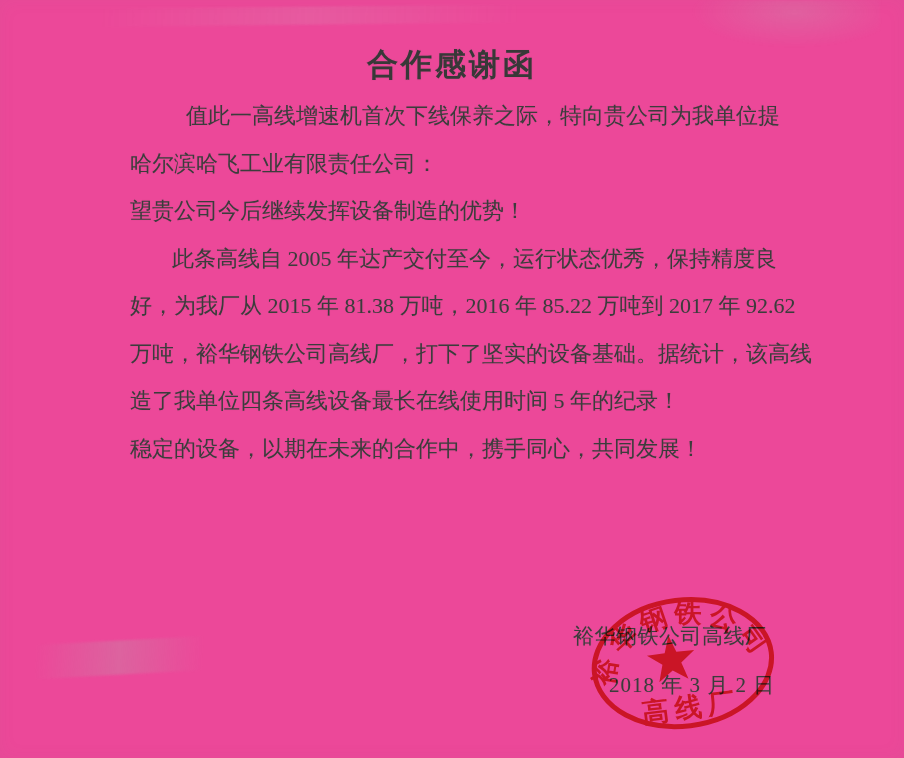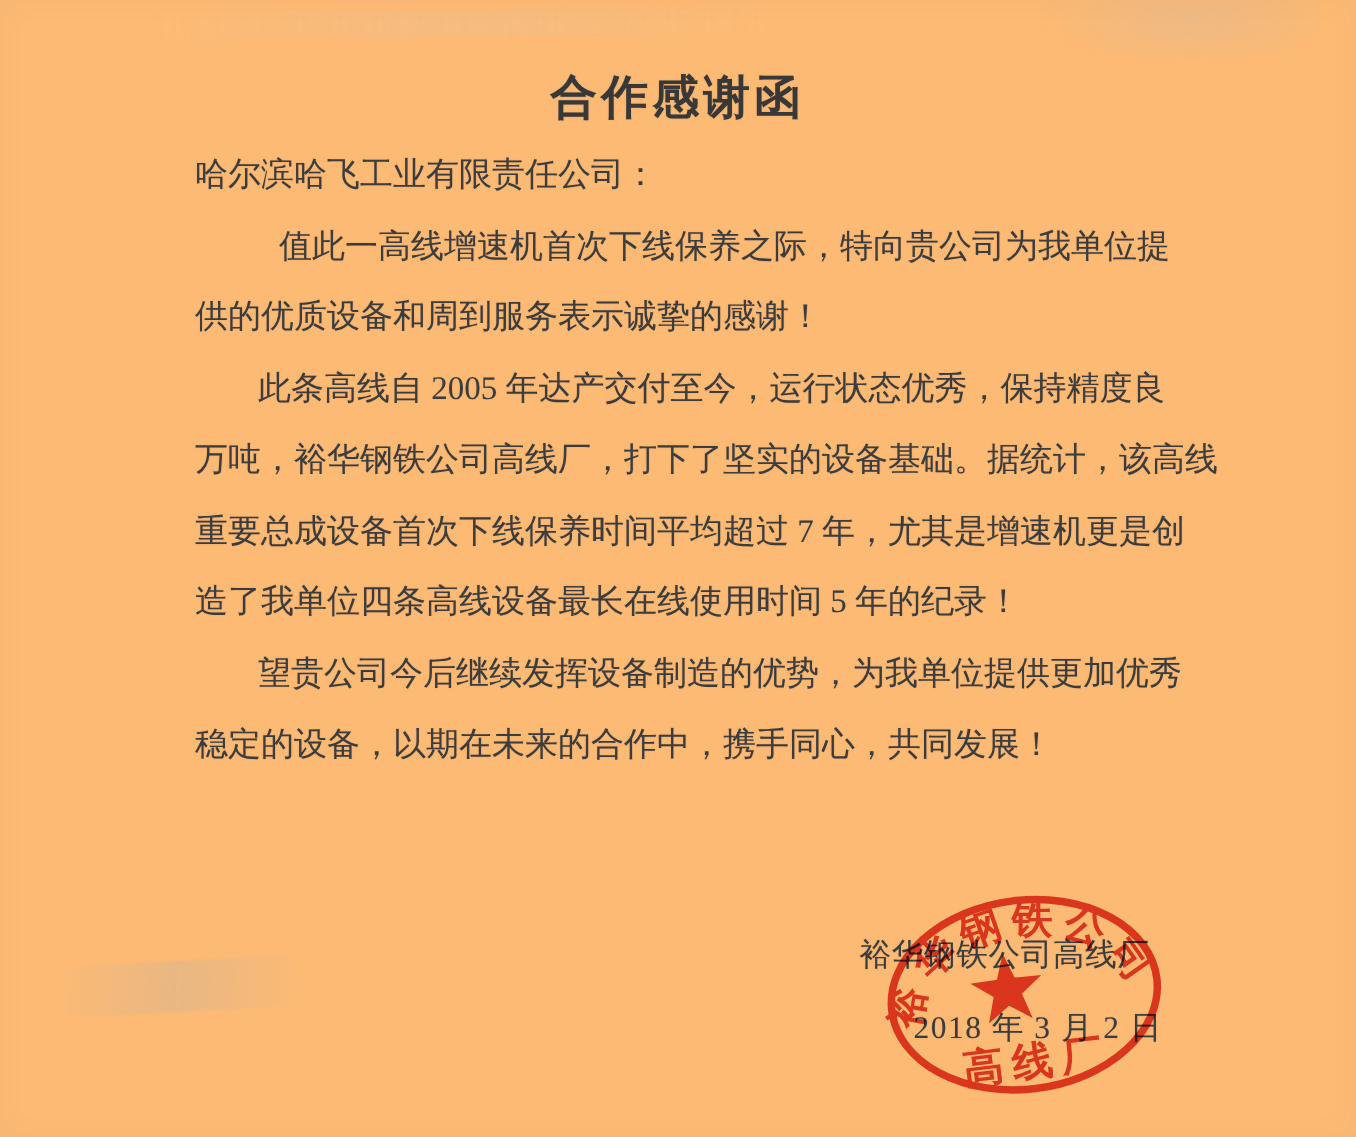--- a/index.html
+++ b/index.html
@@ -1,20 +1,20 @@
 <!DOCTYPE html>
 <html><head>
 <meta charset="utf-8">
 <style>
   html, body { margin: 0; padding: 0; background: #ffffff; }
   .page {
     position: relative;
     width: 904px;
     height: 758px;
-    background: #fdba74;
+    background: #ec4899;
     overflow: hidden;
     font-family: "Liberation Serif", serif;
     color: #3a3a3a;
     box-shadow: inset 0 0 18px rgba(120,120,120,0.06);
   }
   
   .artifact { position: absolute; pointer-events: none; }
   .artifact-top-right {
     left: 690px; top: 0; width: 190px; height: 48px;
     background: radial-gradient(ellipse at 55% 25%, rgba(185,185,185,0.22), transparent 70%);
@@ -81,28 +81,27 @@
 
 <div class="page">
 
   <div class="artifact artifact-top-right"></div>
   <div class="artifact artifact-top-line"></div>
   <div class="artifact artifact-left-smudge"></div>
 
   <h1 class="title">合作感谢函</h1>
 
   <div class="body-text">
+    <div class="line ind-first">值此一高线增速机首次下线保养之际，特向贵公司为我单位提</div>
     <div class="line">哈尔滨哈飞工业有限责任公司：</div>
-    <div class="line ind-first">值此一高线增速机首次下线保养之际，特向贵公司为我单位提</div>
-    <div class="line">供的优质设备和周到服务表示诚挚的感谢！</div>
+    <div class="line">望贵公司今后继续发挥设备制造的优势！</div>
     <div class="line ind">此条高线自 2005 年达产交付至今，运行状态优秀，保持精度良</div>
+    <div class="line">好，为我厂从 2015 年 81.38 万吨，2016 年 85.22 万吨到 2017 年 92.62</div>
     <div class="line">万吨，裕华钢铁公司高线厂，打下了坚实的设备基础。据统计，该高线</div>
-    <div class="line">重要总成设备首次下线保养时间平均超过 7 年，尤其是增速机更是创</div>
     <div class="line">造了我单位四条高线设备最长在线使用时间 5 年的纪录！</div>
-    <div class="line ind">望贵公司今后继续发挥设备制造的优势，为我单位提供更加优秀</div>
     <div class="line">稳定的设备，以期在未来的合作中，携手同心，共同发展！</div>
   </div>
 
   <div class="signature">裕华钢铁公司高线厂</div>
   <div class="date">2018 年 3 月 2 日</div>
 
   <svg class="stamp" viewBox="0 0 192 138" xmlns="http://www.w3.org/2000/svg">
     <ellipse cx="95" cy="68" rx="89" ry="63" fill="none" stroke-width="5" stroke="#d83a2e"></ellipse>
     <path id="stamp-arc-path" d="M 25 74 A 71 50 0 0 1 165 66" fill="none"></path>
     <text class="stamp-arc-text" fill="#d83a2e">

